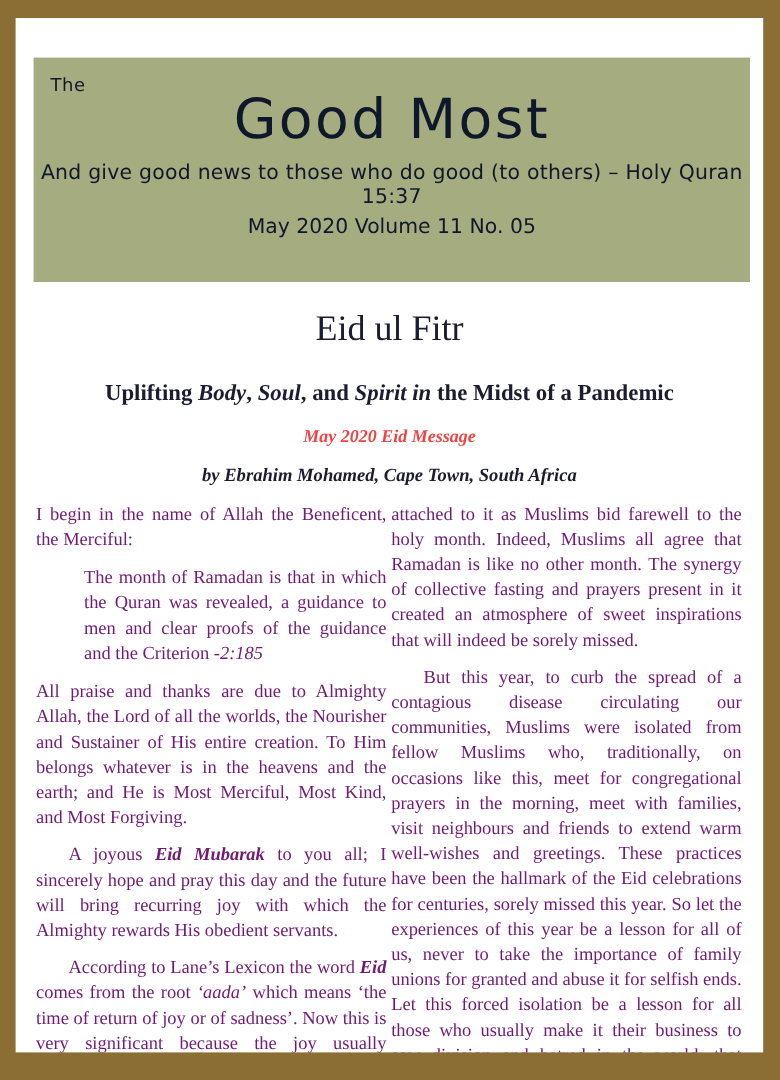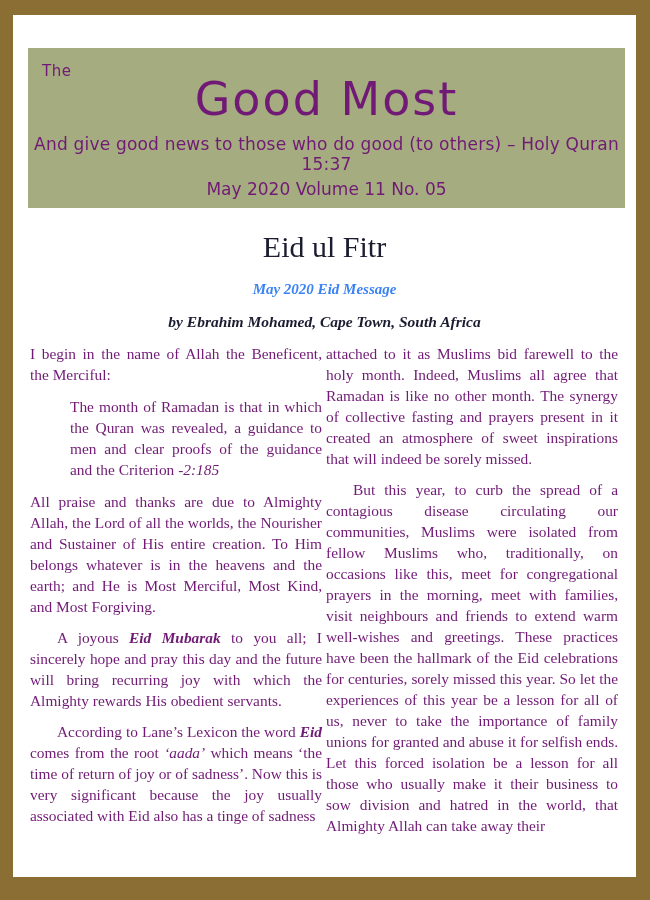--- a/index.html
+++ b/index.html
@@ -16,23 +16,23 @@
   }
   .page{
     width:100%;height:100%;
     background:#ffffff;
     box-sizing:border-box;
     overflow:hidden;
   }
   
   .masthead{
     margin:33px 11px 0 15px;
-    height:160px;
+    height:187px;
     background:#a5ac80;
-    color:#701a75;
+    color:#0f172a;
     position:relative;
     font-family:"DejaVu Sans", sans-serif;
     box-sizing:border-box;
   }
   .masthead .the{
     position:absolute;left:14px;top:14px;
     font-size:15px;letter-spacing:.5px;
   }
   .masthead .gn-title{
     text-align:center;
@@ -67,21 +67,21 @@
     font-weight:bold;
     margin-top:26px;
     color:#1c1c30;
   }
   .message-line{
     text-align:center;
     font-size:15px;
     font-weight:bold;
     font-style:italic;
     margin-top:17px;
-    color:#3b82f6;
+    color:#ef4444;
   }
   .byline{
     text-align:center;
     font-size:15.5px;
     font-weight:bold;
     font-style:italic;
     margin-top:15px;
     color:#1c1c30;
   }
   
@@ -115,20 +115,21 @@
 
     <div class="masthead">
       <div class="the">The</div>
       <div class="gn-title">Good Most</div>
       <div class="tagline">And give good news to those who do good (to others) – Holy Quran 15:37</div>
       <div class="issue">May 2020 Volume 11 No. 05</div>
     </div>
 
     <div class="article-title">Eid ul Fitr</div>
 
+    <div class="article-subtitle"><span class="seg-b">Uplifting </span><span class="seg-bi">Body</span><span class="seg-b">, </span><span class="seg-bi">Soul</span><span class="seg-b">, and </span><span class="seg-bi">Spirit in</span><span class="seg-b"> the Midst of a Pandemic</span></div>
 
     <div class="message-line">May 2020 Eid Message</div>
 
     <div class="byline">by Ebrahim Mohamed, Cape Town, South Africa</div>
 
     <div class="columns">
       <div class="col">
           <p><span>I begin in the name of Allah the Beneficent, the Merciful:</span></p>
           <p class="quote"><span>The month of Ramadan is that in which the Quran was revealed, a guidance to men and clear proofs of the guidance and the Criterion </span><span class="seg-i">-2:185</span></p>
           <p><span>All praise and thanks are due to Almighty Allah, the Lord of all the worlds, the Nourisher and Sustainer of His entire creation. To Him belongs whatever is in the heavens and the earth; and He is Most Merciful, Most Kind, and Most Forgiving.</span></p>

